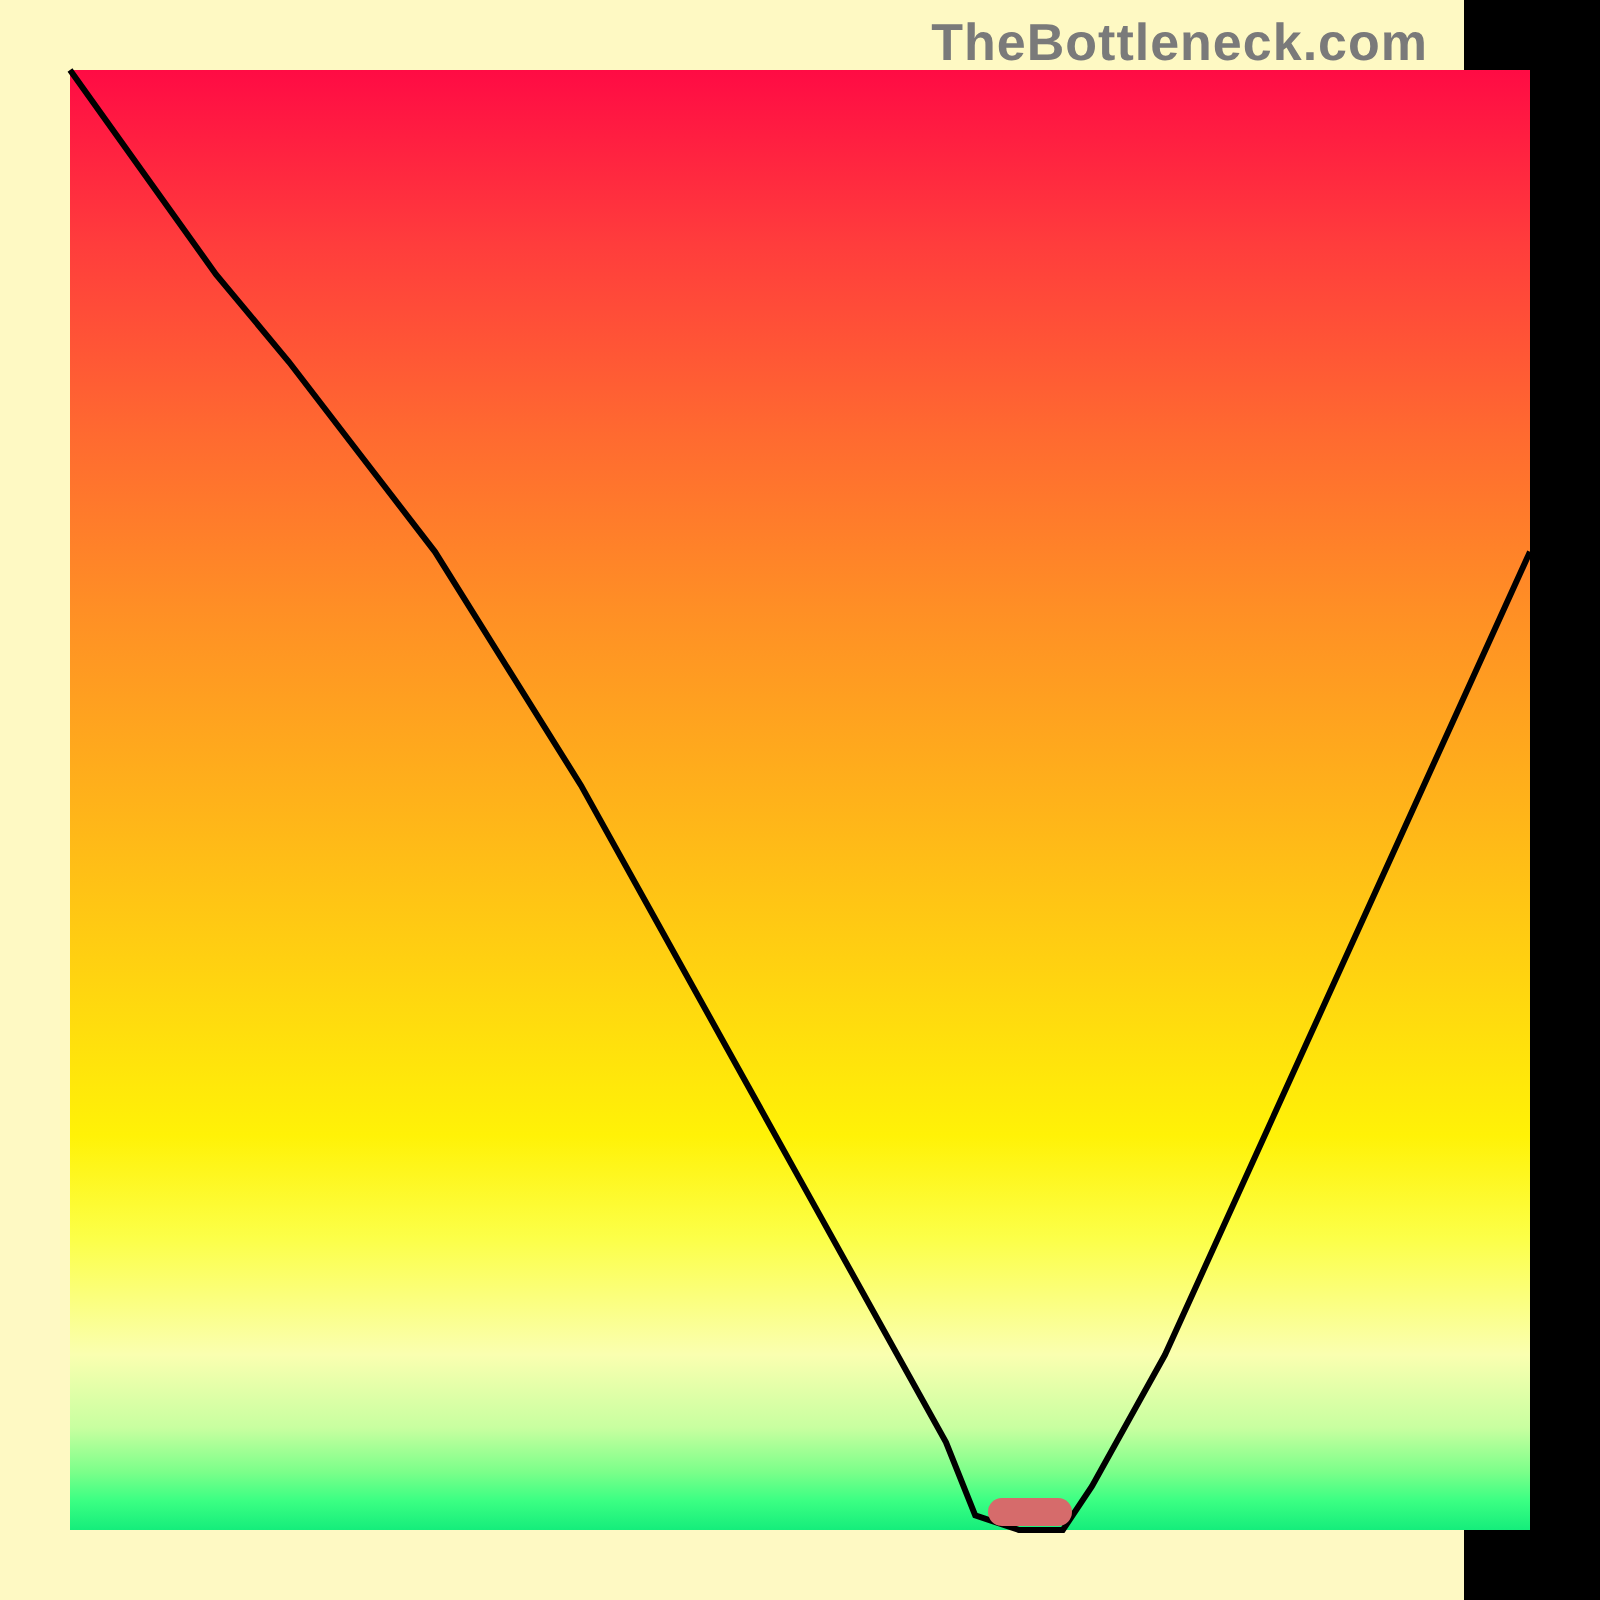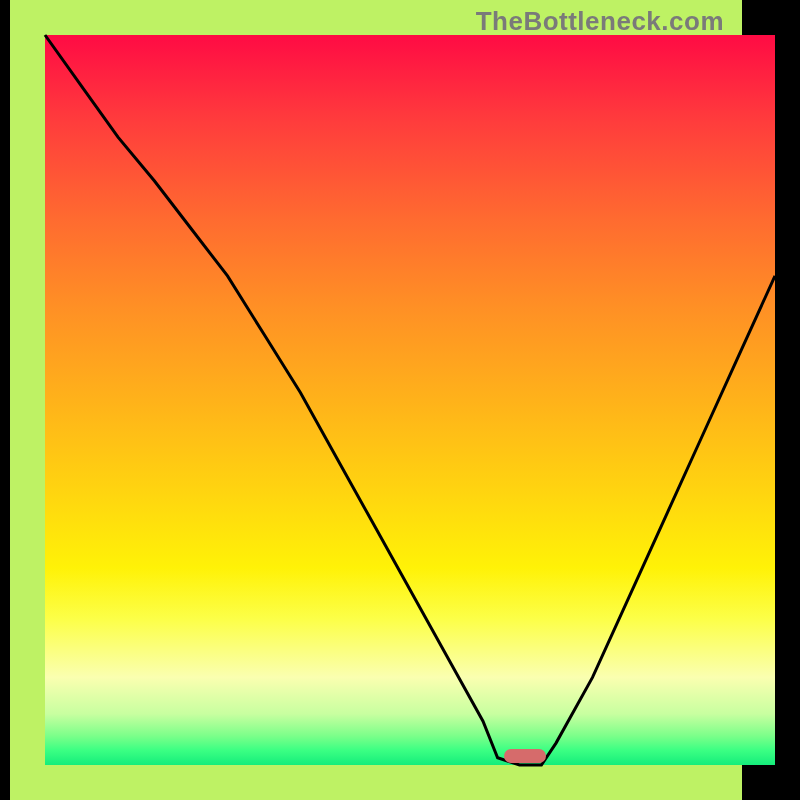--- a/index.html
+++ b/index.html
@@ -5,25 +5,25 @@
   html, body {
     margin: 0;
     padding: 0;
     width: 800px;
     height: 800px;
     background: #000;
     overflow: hidden;
   }
   .frame {
     position: absolute;
-    left: 10px;
+    left: 0;
     top: 0;
     width: 732px;
     height: 800px;
-    background: #bef264;
+    background: #fef9c3;
   }
   .plot-area {
     position: absolute;
     background: linear-gradient(to bottom,
       #ff0b44 0%,
       #ff3d3c 12%,
       #ff6a30 25%,
       #ff8f25 37%,
       #ffb21a 50%,
       #ffd310 62%,

